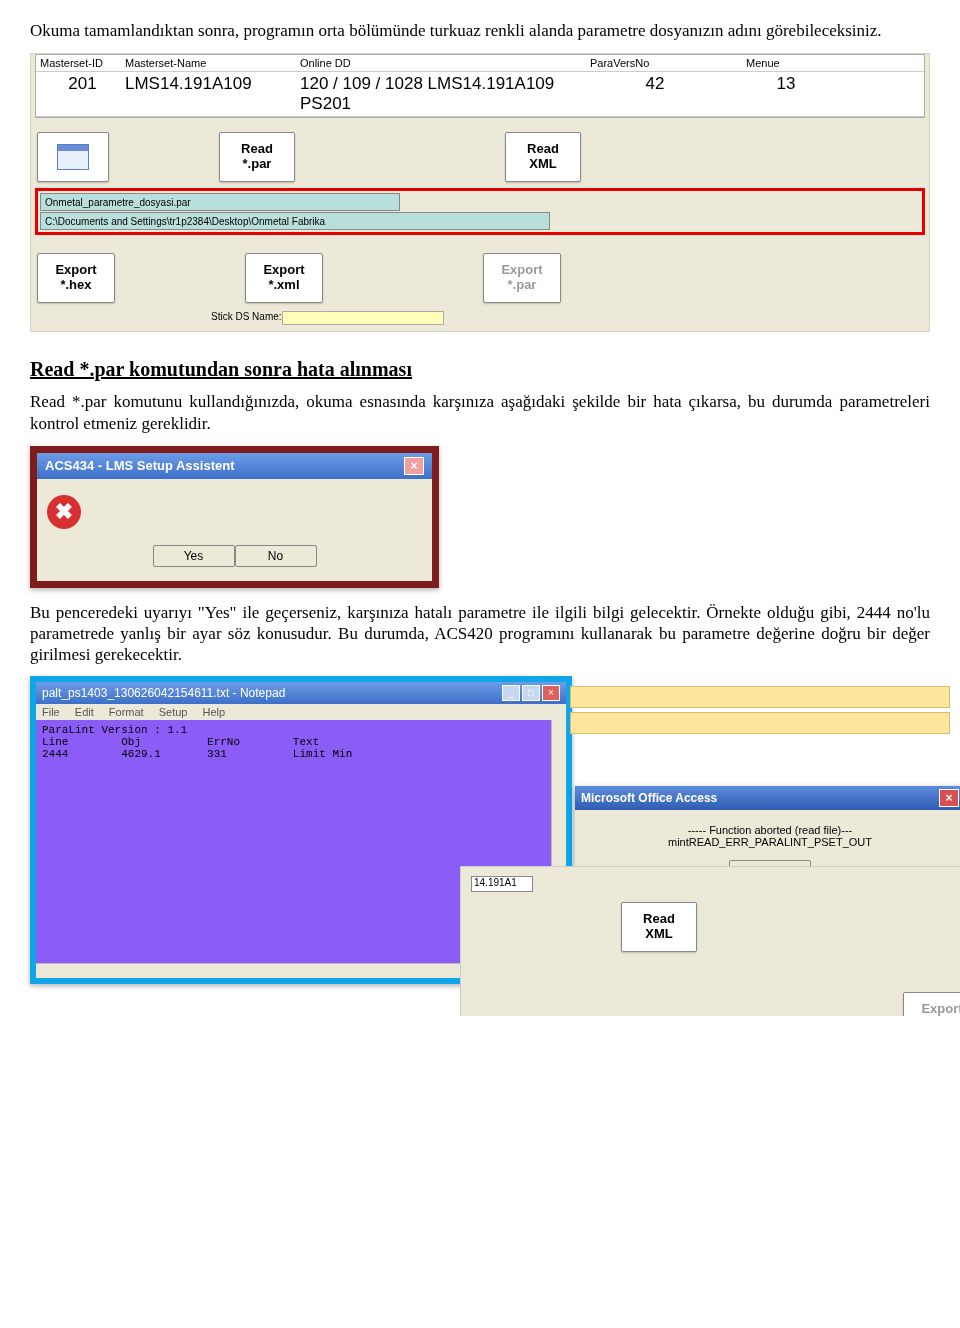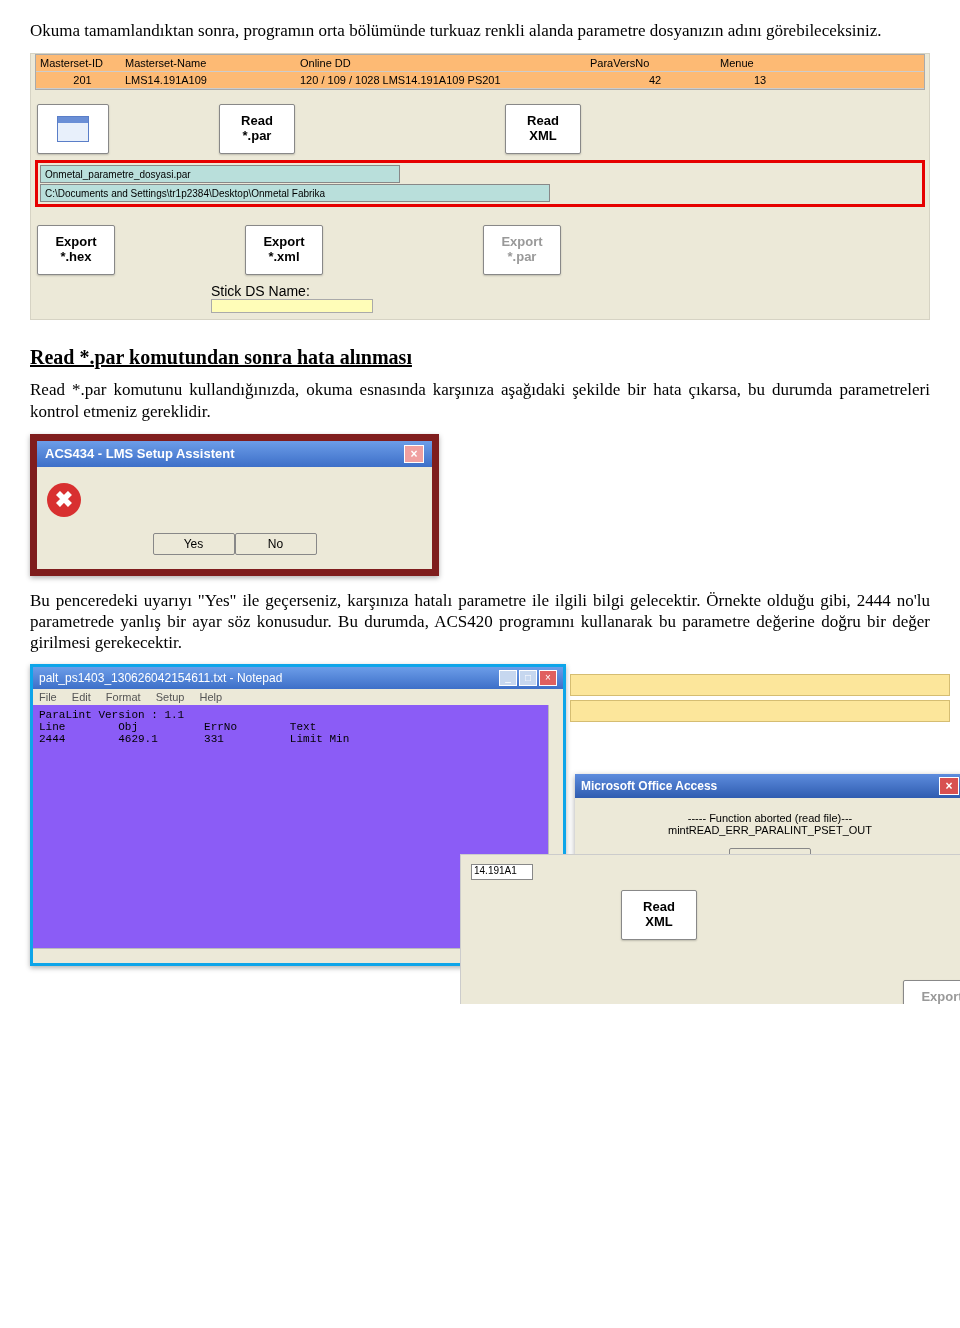--- a/index.html
+++ b/index.html
@@ -25,36 +25,36 @@
   
   .app-panel {
     background: #ece9d8;
     border: 1px solid #d6d3c4;
     padding: 0 0 6px 0;
     font-family: Tahoma, Arial, sans-serif;
     font-size: 11px;
     margin: 8px 0 16px 0;
   }
   .table-wrap {
-    background: #fdba74;
+    background: #ffffff;
     border: 1px solid #aaa;
     margin: 0 4px 10px 4px;
   }
   .hdr-row, .data-row {
     display: flex;
     border-bottom: 1px solid #ccc;
     padding: 2px 4px;
   }
   .hdr-row { font-size: 11px; }
-  .data-row { font-size: 11px; }
+  .data-row { font-size: 17px; }
   .col-mid { width: 85px; }
   .col-mname { width: 175px; }
   .col-odd { width: 290px; }
   .col-pvn { width: 130px; }
-  .col-mnu { width: 80px; }
+  .col-mnu { width: 80px; margin-left: 26px; }
   .btn-row {
     display: flex;
     gap: 10px;
     padding: 4px 6px;
     align-items: flex-start;
   }
   .wbtn {
     background: #fff;
     border: 1px solid #888;
     border-radius: 2px;
@@ -91,21 +91,21 @@
     background: #b9dfdb;
     border: 1px solid #888;
     padding: 1px 4px;
     font-size: 10px;
     margin: 1px 0;
     height: 14px;
     display:flex; align-items:center;
   }
   .teal-short { width: 350px; }
   .teal-long { width: 500px; }
-  .stick-row { display:flex; flex-direction:column; font-size:14px; margin-left:180px; margin-top:4px;}
+  .stick-row { display:flex; flex-direction:row; font-size:10px; margin-left:180px; margin-top:4px;}
   .yellow-field { background:#fffdb8; border:1px solid #aaa; width:160px; height:12px; }
   
   .dlg {
     width: 395px;
     border: 7px solid #7f1d1d;
     margin: 8px 0 14px 0;
     font-family: Tahoma, Arial, sans-serif;
     box-shadow: 0 2px 5px rgba(0,0,0,0.3);
   }
   .dlg-title {
@@ -131,21 +131,21 @@
   }
   .dlg-text { font-size: 12px; line-height:1.6; }
   .dlg-btns { display:flex; justify-content:center; gap:0; margin-top:16px;}
   .xp-btn {
     background:#ece9d8; border:1px solid #888; border-radius:2px; padding:3px 0;
     width:80px; text-align:center; font-size:12px;
   }
   
   .notepad {
     width: 530px;
-    border: 3px solid #0ea5e9;
+    border: 6px solid #0ea5e9;
     font-family: Tahoma, sans-serif;
     box-shadow: 0 2px 5px rgba(0,0,0,0.3);
     position:relative;
   }
   .np-title {
     background: linear-gradient(#6c9de8, #3d6fc8);
     color:#fff; font-size:12px; padding:3px 6px;
     display:flex; justify-content:space-between; align-items:center;
   }
   .np-winbtns { display:flex; gap:2px;}

